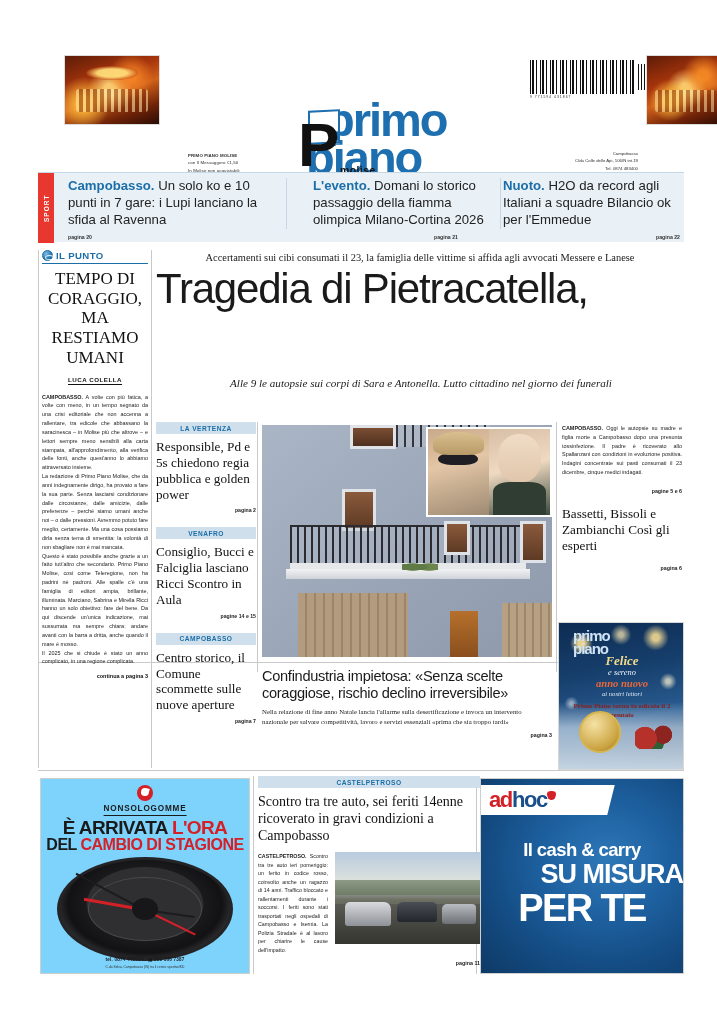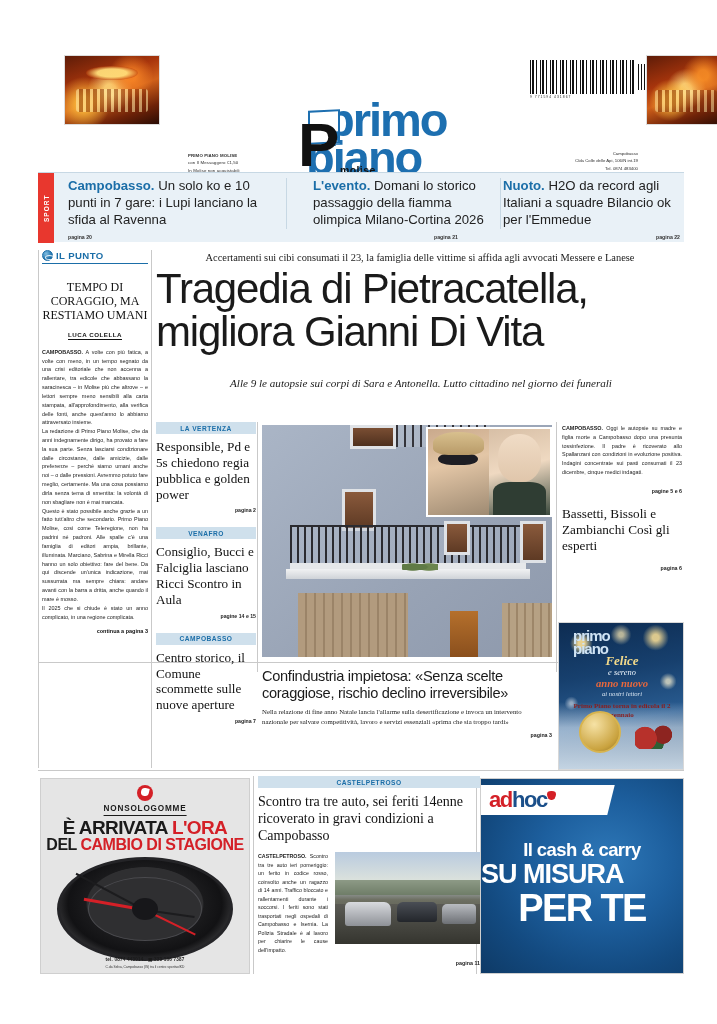--- a/index.html
+++ b/index.html
@@ -113,22 +113,22 @@
   
   .punto { position:absolute; left:42px; top:250px; width:106px; }
   .punto-head { display:flex; align-items:center; gap:3px; border-bottom:1.4px solid #1b6ea8;
     padding-bottom:2px; }
   .punto-globe { width:11px; height:11px; border-radius:50%;
     background:radial-gradient(circle at 35% 30%, #7fbde2, #1b6ea8 70%);
     border:1px solid #1b6ea8; position:relative; }
   .punto-globe::after{ content:""; position:absolute; left:2px; top:4px; width:7px; height:3px;
     border:1px solid rgba(255,255,255,.85); border-radius:50%;}
   .punto-title { font-size:9.6px; font-weight:bold; color:#1b6ea8; letter-spacing:.4px; }
-  .punto-hl { font-family:"Liberation Serif", serif; font-size:12px; line-height:1.16;
-    text-align:center; color:#111; margin-top:17px; }
+  .punto-hl { font-family:"Liberation Serif", serif; font-size:17px; line-height:1.16;
+    text-align:center; color:#111; margin-top:5px; }
   .punto-author { font-size:6.2px; font-weight:bold; color:#111; letter-spacing:.5px;
     border-bottom:1px solid #111; display:inline-block; margin-top:7px; padding-bottom:1px;}
   .punto-body { font-size:5.45px; line-height:1.62; color:#1d1d1d; text-align:justify;
     margin-top:7px; }
   .punto-body b { font-weight:bold; }
   .punto-body p { margin-bottom:0; }
   .punto-cont { font-size:5.5px; font-weight:bold; text-align:right; margin-top:7px; color:#111; }
 
   .vrule { position:absolute; background:#c9c9c9; width:1px; }
 
@@ -263,21 +263,21 @@
   .cp-car1 { position:absolute; left:10px; bottom:18px; width:46px; height:24px;
     background:linear-gradient(180deg,#d8dade,#8e9197); border-radius:5px 7px 3px 3px; }
   .cp-car2 { position:absolute; left:62px; bottom:22px; width:40px; height:20px;
     background:linear-gradient(180deg,#4a4e55,#23262b); border-radius:6px 5px 3px 3px; }
   .cp-car3 { position:absolute; right:4px; bottom:20px; width:34px; height:20px;
     background:linear-gradient(180deg,#b9bcc1,#6d7075); border-radius:5px 4px 3px 3px; }
   .castel-pag { font-size:5.3px; font-weight:bold; text-align:right; color:#222; margin-top:6px; }
 
   
   .adtyre { position:absolute; left:40px; top:778px; width:210px; height:196px;
-    background:#e5e5e5; border:1px solid #cfcfcf; overflow:hidden; }
+    background:#7dd3fc; border:1px solid #cfcfcf; overflow:hidden; }
   .nsg-logo { position:absolute; left:50%; top:6px; transform:translateX(-50%);
     width:16px; height:16px; border-radius:50%; background:#d42027; }
   .nsg-logo::after{ content:""; position:absolute; left:4px; top:3px; width:8px; height:8px;
     background:#fff; border-radius:50% 0 50% 50%; transform:rotate(12deg); }
   .nsg-name-wrap { position:absolute; left:50%; top:25px; transform:translateX(-50%); }
   .nsg-l1 { position:absolute; left:0; top:38px; width:100%; text-align:center;
     font-size:19px; font-weight:bold; letter-spacing:-.6px; color:#1a1a1a; }
   .nsg-l1 i { font-style:normal; color:#d42027; }
   .nsg-l2 { position:absolute; left:0; top:57px; width:100%; text-align:center;
     font-size:16px; font-weight:bold; letter-spacing:-.5px; color:#1a1a1a; }
@@ -309,21 +309,21 @@
     overflow:hidden; border:1px solid #cfcfcf; }
   .adhoc-tab { position:absolute; left:-4px; top:6px; width:134px; height:30px;
     background:#fff; transform:skewX(-14deg); }
   .adhoc-logo { position:absolute; left:8px; top:10px; font-size:22px; font-weight:bold;
     letter-spacing:-1.4px; color:#d42027; line-height:1; }
   .adhoc-logo i { font-style:normal; color:#1b4f8a; }
   .adhoc-dot { position:absolute; left:66px; top:12px; width:9px; height:9px;
     background:#d42027; border-radius:50% 50% 50% 50% / 40% 40% 70% 70%; }
   .ah-l1 { position:absolute; left:0; top:60px; width:100%; text-align:center;
     color:#fff; font-size:18.5px; font-weight:bold; letter-spacing:-.6px; }
-  .ah-l2 { position:absolute; left:0; top:80px; width:100%; text-align:left;
+  .ah-l2 { position:absolute; left:0; top:80px; width:100%; text-align:right;
     color:#fff; font-size:27px; font-weight:bold; letter-spacing:-1px; }
   .ah-l3 { position:absolute; left:0; top:108px; width:100%; text-align:center;
     color:#fff; font-size:38px; font-weight:bold; letter-spacing:-1.6px; }
 </style>
 </head>
 <body>
 
 <div class="page">
 
   <div class="masthead">
@@ -399,21 +399,20 @@
       <p>La redazione di Primo Piano Molise, che da anni indegnamente dirigo, ha provato a fare la sua parte. Senza lasciarsi condizionare dalle circostanze, dalle amicizie, dalle preferenze – perché siamo umani anche noi – o dalle pressioni. Avremmo potuto fare meglio, certamente. Ma una cosa possiamo dirla senza tema di smentita: la volontà di non sbagliare non è mai mancata.</p>
       <p>Questo è stato possibile anche grazie a un fatto tutt'altro che secondario. Primo Piano Molise, così come Teleregione, non ha padrini né padroni. Alle spalle c'è una famiglia di editori ampia, brillante, illuminata. Marciano, Sabrina e Mirella Ricci hanno un solo obiettivo: fare del bene. Da qui discende un'unica indicazione, mai sussurrata ma sempre chiara: andare avanti con la barra a dritta, anche quando il mare è mosso.</p>
       <p>Il 2025 che si chiude è stato un anno complicato, in una regione complicata.</p>
     </div>
     <div class="punto-cont">continua a pagina 3</div>
   </div>
 
   <div class="occhiello">Accertamenti sui cibi consumati il 23, la famiglia delle vittime si affida agli avvocati Messere e Lanese</div>
   <div class="mainhead">
     <div>Tragedia di Pietracatella,</div>
-    <div>migliora Gianni Di Vita</div>
   </div>
   <div class="subhead">
     <div>Alle 9 le autopsie sui corpi di Sara e Antonella. Lutto cittadino nel giorno dei funerali</div>
   </div>
 
   <div class="minicol">
     <div class="kicker">LA VERTENZA</div>
     <div class="mini-hl">Responsible, Pd e 5s chiedono regia pubblica e golden power</div>
     <div class="mini-pag">pagina 2</div>
     <div class="mini-gap"></div>

